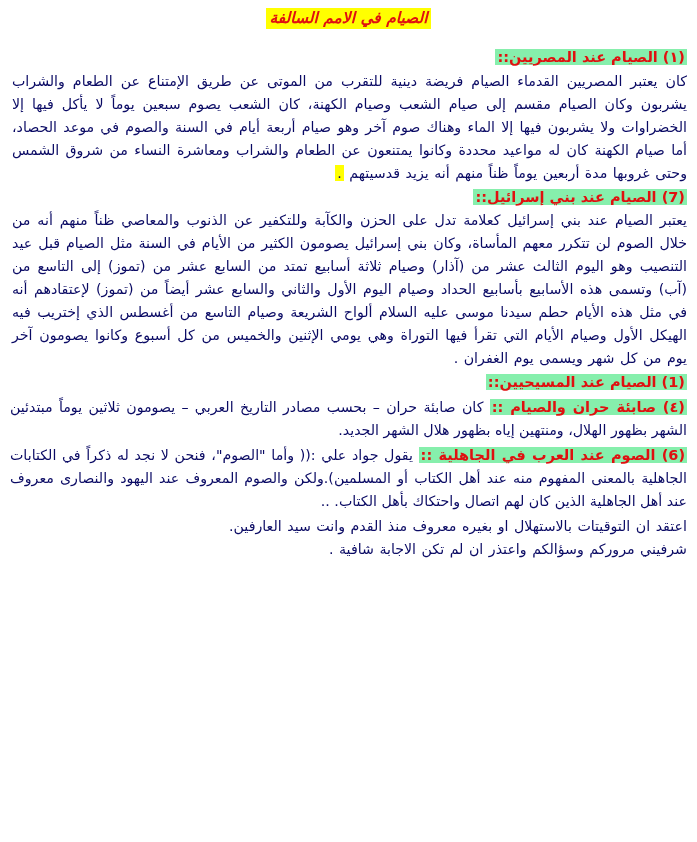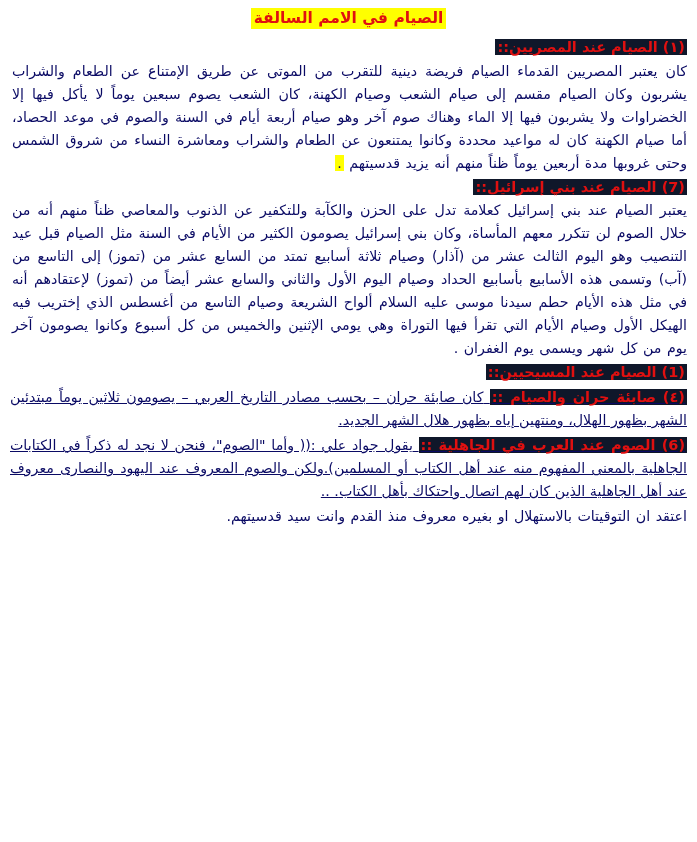--- a/index.html
+++ b/index.html
@@ -27,53 +27,53 @@
     font-size: 15.5px;
     font-weight: bold;
     color: #e01010;
     background: #ffff00;
     display: inline-block;
     padding: 0 3px;
     line-height: 1.35;
   }
   .title-wrap {
     text-align: center;
-    margin-bottom: 8px;
+    margin-bottom: 18px;
+    font-style: italic;
   }
   .heading-wrap {
     text-align: right;
     margin: 2px 0 1px 0;
   }
   .heading {
     display: inline;
     font-size: 14.5px;
     font-weight: bold;
     color: #e01010;
-    background: #0f172a;
+    background: #86efac;
     padding: 0 2px;
     line-height: 1.5;
   }
   .para {
     font-size: 14.2px;
     line-height: 1.62;
     text-align: justify;
     color: #0a0a64;
     margin: 0 0 2px 2px;
     word-spacing: 1px;
   }
   .para.tight {
     margin-bottom: 0;
   }
   .inline-block-para {
     font-size: 14.2px;
     line-height: 1.62;
     text-align: justify;
     color: #0a0a64;
     margin: 0 0 2px 0;
-    text-decoration: underline;
   }
   .hl-end {
     background: #ffff00;
     padding: 0 2px;
   }
   .sect {
     margin-bottom: 2px;
   }
   .sect-inline-heading {
     display: inline;
@@ -112,15 +112,16 @@
   </div>
 
   <div class="sect">
     <p class="inline-block-para"><span class="heading sect-inline-heading">(٤) صابئة حران والصيام ::</span> <span>كان صابئة حران – بحسب مصادر التاريخ العربي – يصومون ثلاثين يوماً مبتدئين الشهر بظهور الهلال، ومنتهين إياه بظهور هلال الشهر الجديد</span><span class="dot-end">.</span></p>
   </div>
 
   <div class="sect">
     <p class="inline-block-para"><span class="heading sect-inline-heading">(6) الصوم عند العرب في الجاهلية ::</span> <span>يقول جواد علي :(( وأما "الصوم"، فنحن لا نجد له ذكراً في الكتابات الجاهلية بالمعنى المفهوم منه عند أهل الكتاب أو المسلمين).ولكن والصوم المعروف عند اليهود والنصارى معروف عند أهل الجاهلية الذين كان لهم اتصال واحتكاك بأهل الكتاب</span><span class="dot-end">. ..</span></p>
   </div>
 
-  <p class="para tight">اعتقد ان التوقيتات بالاستهلال او بغيره معروف منذ القدم وانت سيد قدسيتهم.</p>
+  <p class="para tight">اعتقد ان التوقيتات بالاستهلال او بغيره معروف منذ القدم وانت سيد العارفين.</p>
+  <p class="para">شرفيني مروركم وسؤالكم واعتذر ان لم تكن الاجابة شافية .</p>
 
 </div>
 
 </body></html>

